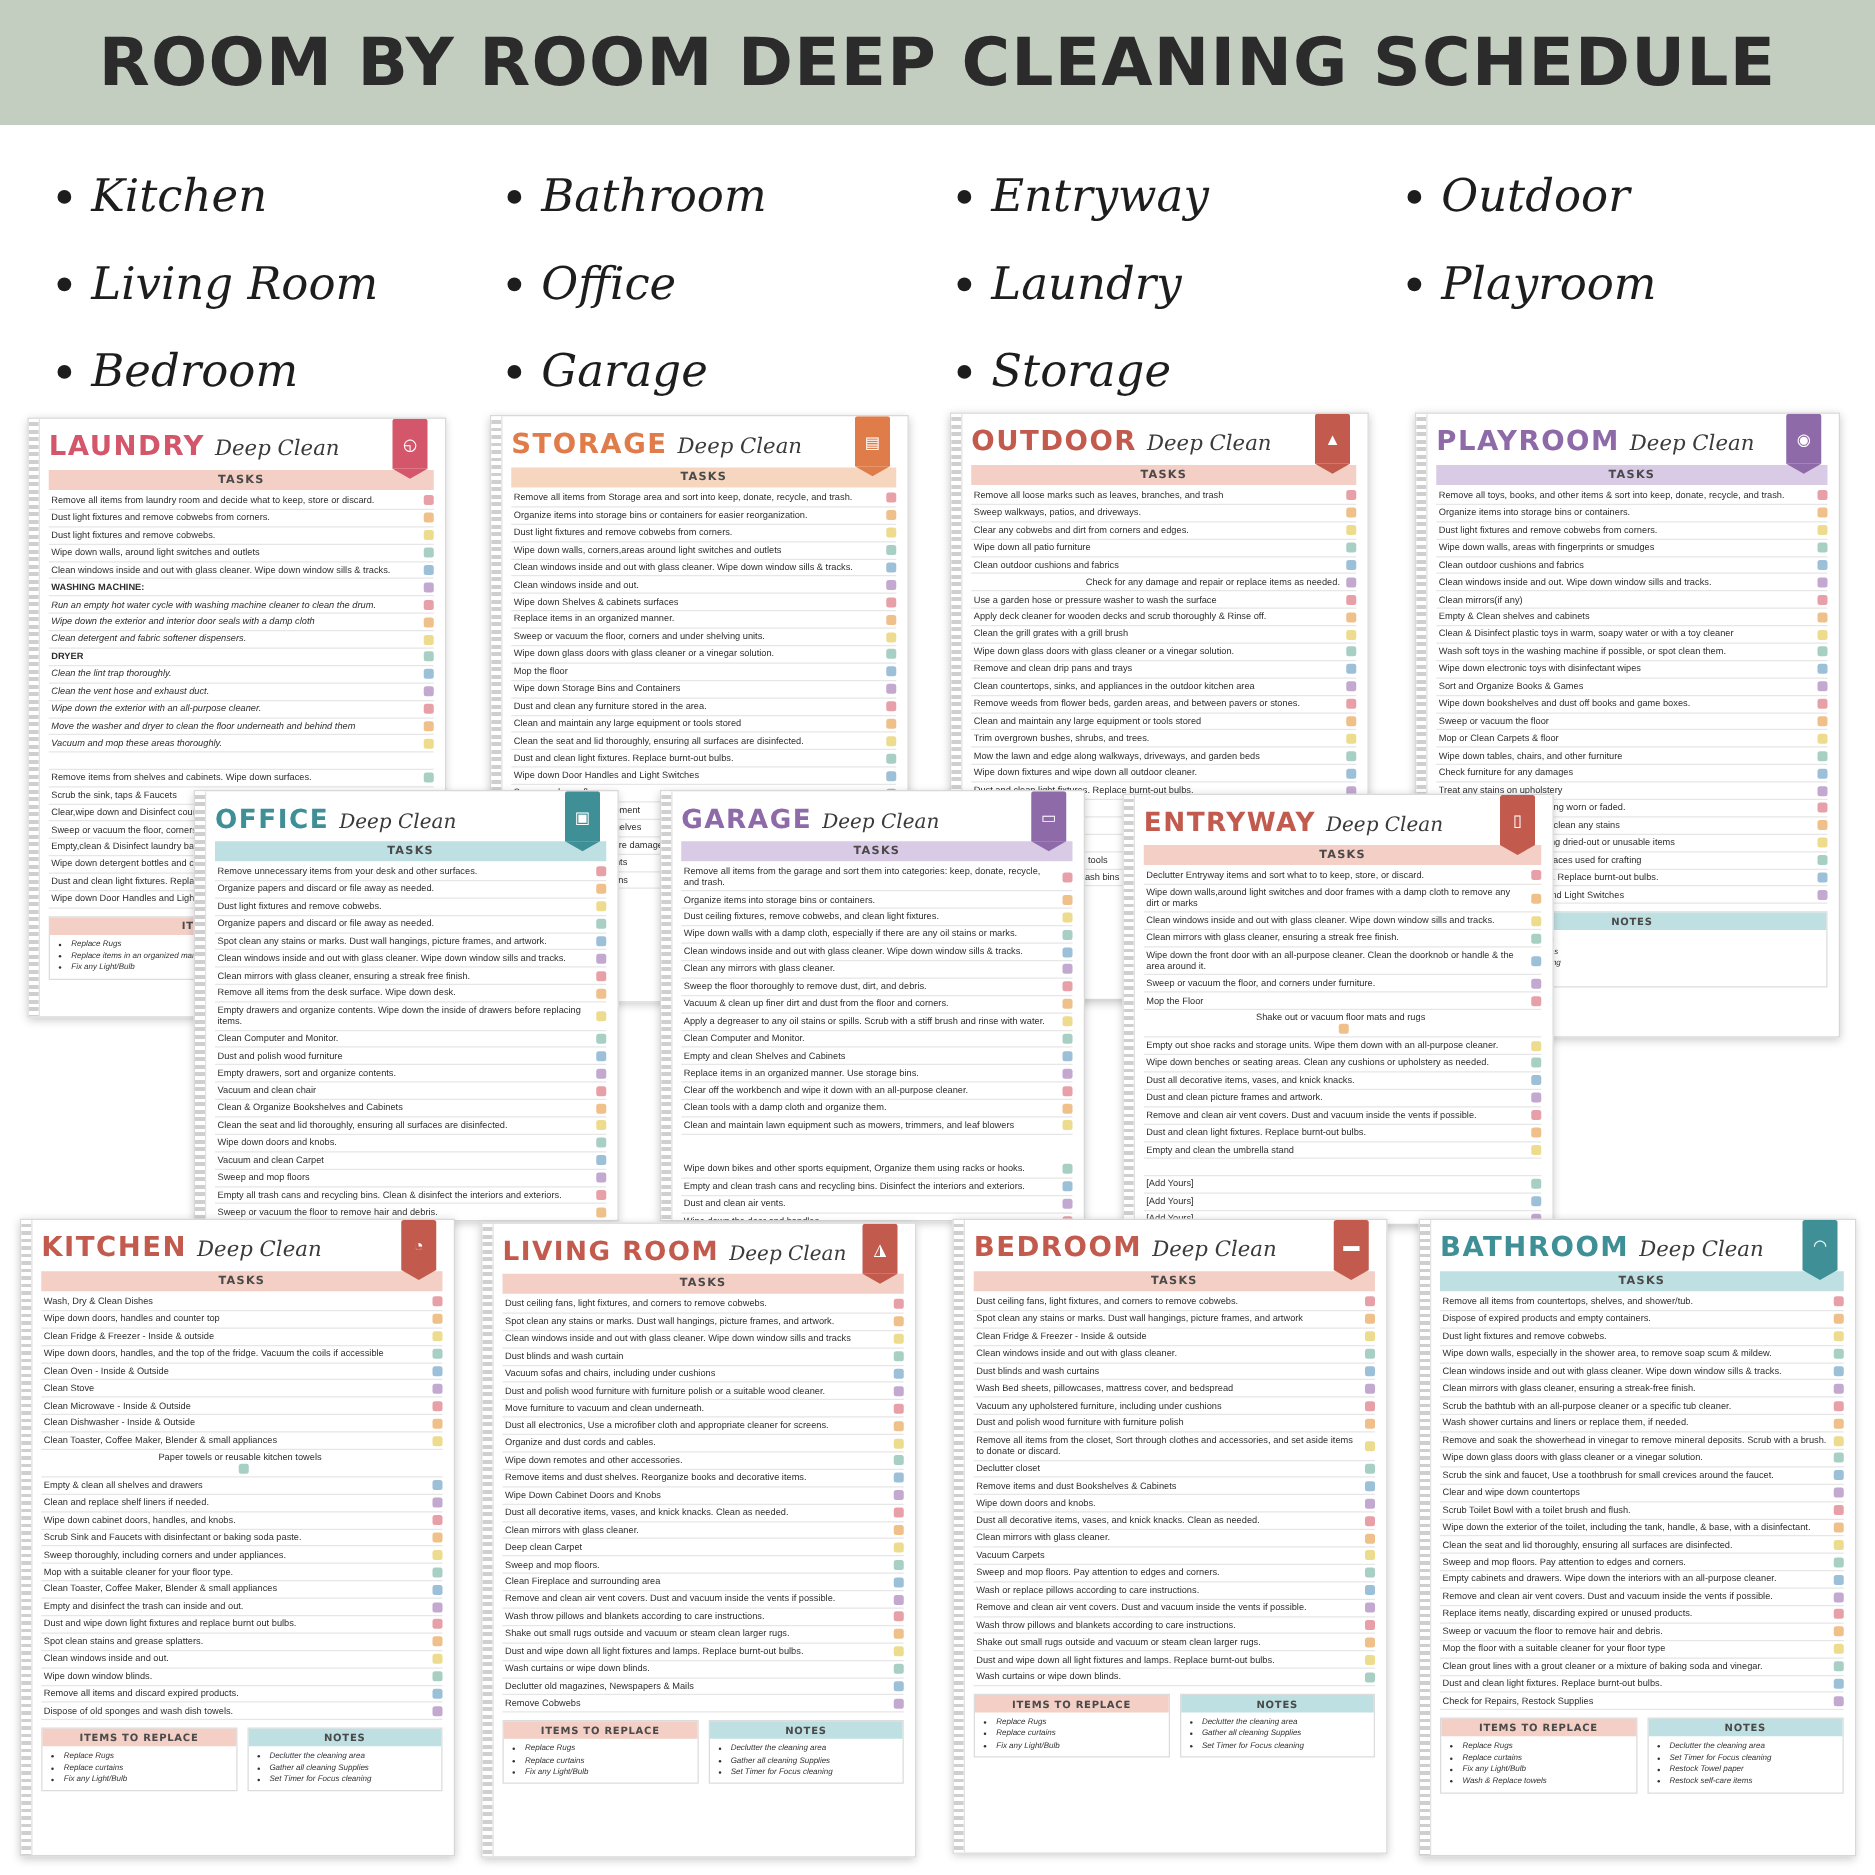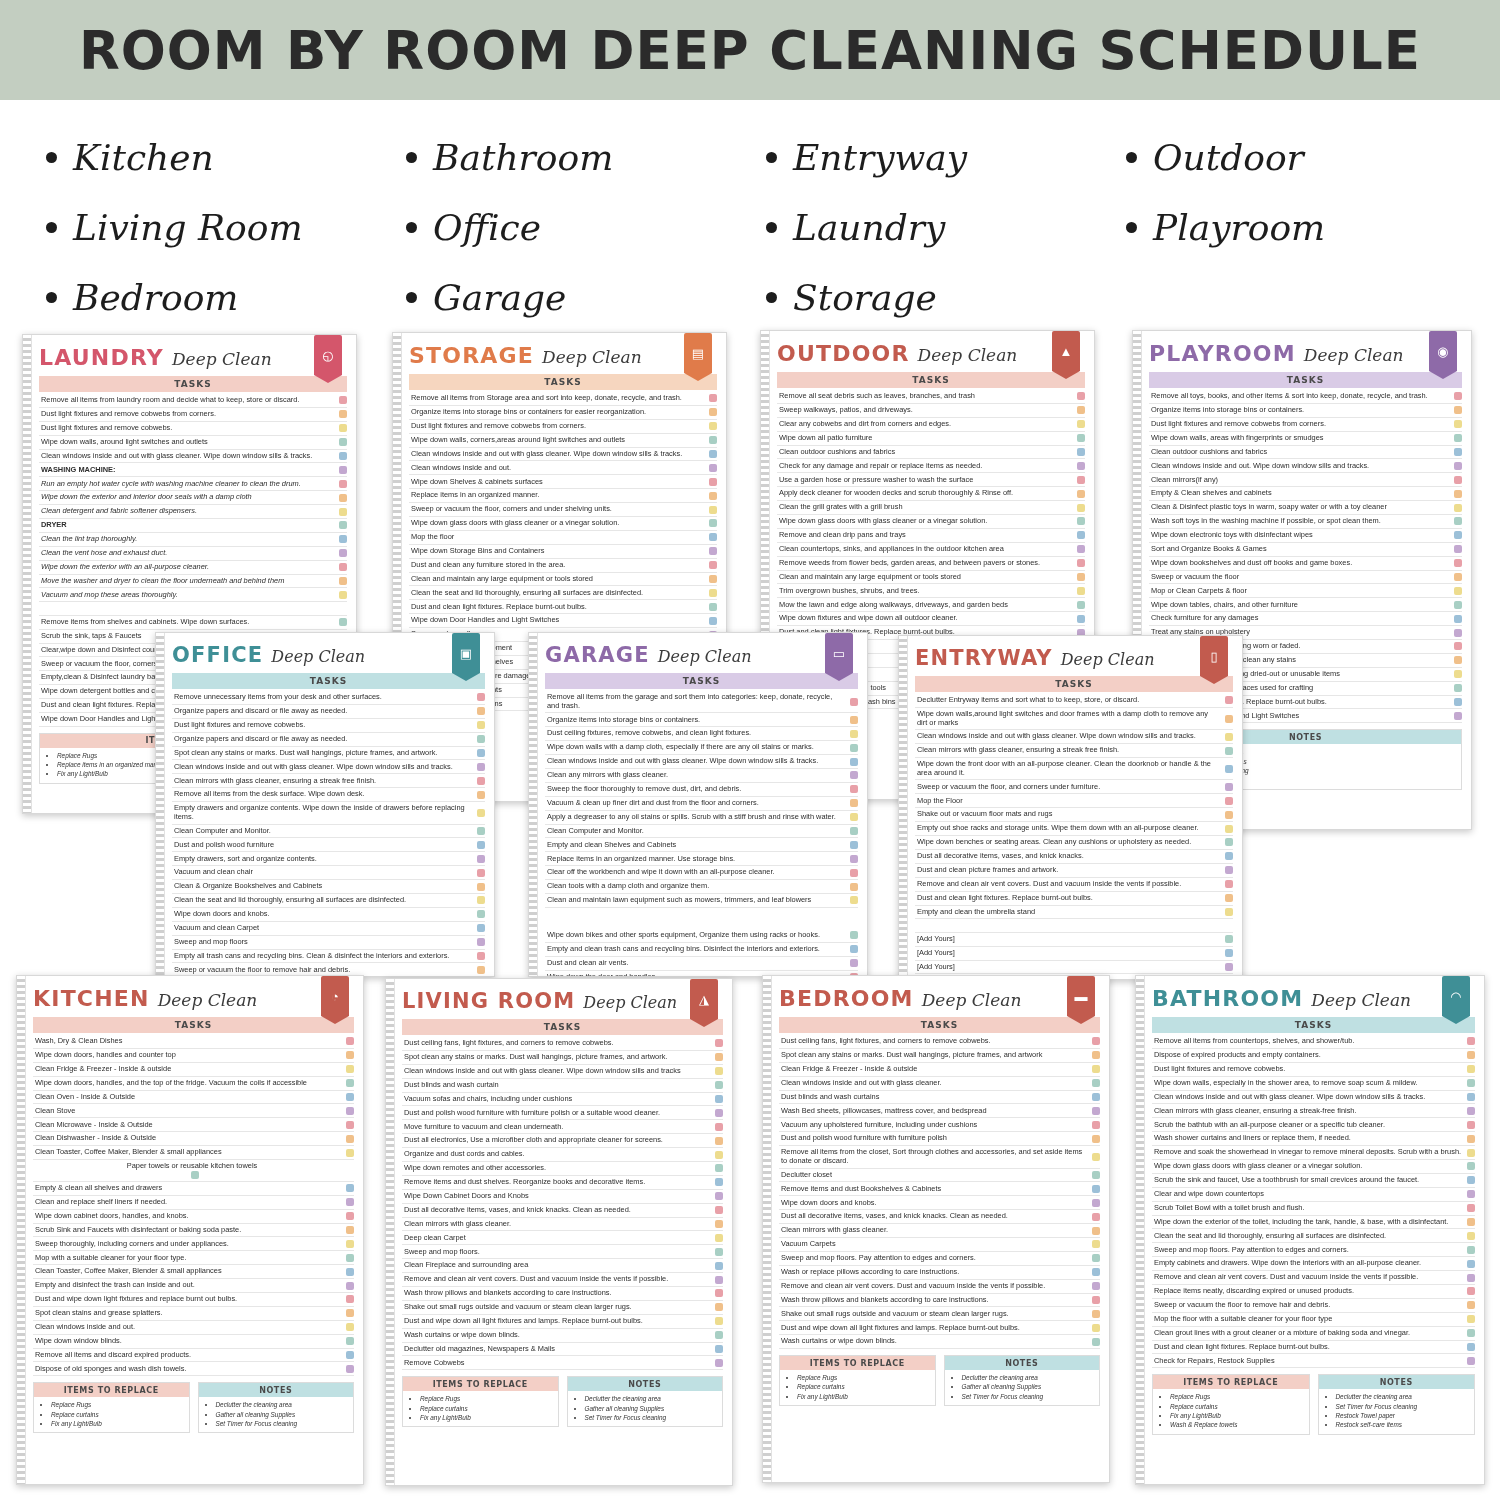--- a/index.html
+++ b/index.html
@@ -424,40 +424,40 @@
         <span style="color: rgb(255, 255, 255); position: relative; z-index: 2;">▲</span>
       </div>
       <div class="sheet-inner">
         <div class="title-row">
           <span class="title-main" style="font-size: 22px; color: rgb(194, 91, 78);">OUTDOOR</span>
           <span class="title-script" style="font-size: 17px;">Deep Clean</span>
         </div>
         <div class="tasks-bar" style="background: rgb(243, 207, 198);">TASKS</div>
         <div>
           <div class="task" style="font-size: 7.41px;">
-            <span class="txt">Remove all seat debris such as leaves, branches, and trash</span>
+            <span class="txt">Remove all loose marks such as leaves, branches, and trash</span>
             <span class="box" style="background: rgb(232, 160, 168);"></span>
           </div>
           <div class="task" style="font-size: 7.41px;">
             <span class="txt">Sweep walkways, patios, and driveways.</span>
             <span class="box" style="background: rgb(240, 192, 138);"></span>
           </div>
           <div class="task" style="font-size: 7.41px;">
             <span class="txt">Clear any cobwebs and dirt from corners and edges.</span>
             <span class="box" style="background: rgb(237, 220, 142);"></span>
           </div>
           <div class="task" style="font-size: 7.41px;">
             <span class="txt">Wipe down all patio furniture</span>
             <span class="box" style="background: rgb(168, 207, 196);"></span>
           </div>
           <div class="task" style="font-size: 7.41px;">
             <span class="txt">Clean outdoor cushions and fabrics</span>
             <span class="box" style="background: rgb(156, 192, 216);"></span>
           </div>
-          <div class="task" style="font-size: 7.41px;">
+          <div class="task" style="font-size: 7.41px; text-align: right;">
             <span class="txt">Check for any damage and repair or replace items as needed.</span>
             <span class="box" style="background: rgb(195, 168, 208);"></span>
           </div>
           <div class="task" style="font-size: 7.41px;">
             <span class="txt">Use a garden hose or pressure washer to wash the surface</span>
             <span class="box" style="background: rgb(232, 160, 168);"></span>
           </div>
           <div class="task" style="font-size: 7.41px;">
             <span class="txt">Apply deck cleaner for wooden decks and scrub thoroughly &amp; Rinse off.</span>
             <span class="box" style="background: rgb(240, 192, 138);"></span>
@@ -872,21 +872,21 @@
             <span class="box" style="background: rgb(156, 192, 216);"></span>
           </div>
           <div class="task" style="font-size: 7.41px;">
             <span class="txt">Sweep or vacuum the floor, and corners under furniture.</span>
             <span class="box" style="background: rgb(195, 168, 208);"></span>
           </div>
           <div class="task" style="font-size: 7.41px;">
             <span class="txt">Mop the Floor</span>
             <span class="box" style="background: rgb(232, 160, 168);"></span>
           </div>
-          <div class="task" style="font-size: 7.41px;">
+          <div class="task" style="font-size: 7.41px; flex-direction: column;">
             <span class="txt">Shake out or vacuum floor mats and rugs</span>
             <span class="box" style="background: rgb(240, 192, 138);"></span>
           </div>
           <div class="task" style="font-size: 7.41px;">
             <span class="txt">Empty out shoe racks and storage units. Wipe them down with an all-purpose cleaner.</span>
             <span class="box" style="background: rgb(237, 220, 142);"></span>
           </div>
           <div class="task" style="font-size: 7.41px;">
             <span class="txt">Wipe down benches or seating areas. Clean any cushions or upholstery as needed.</span>
             <span class="box" style="background: rgb(168, 207, 196);"></span>

